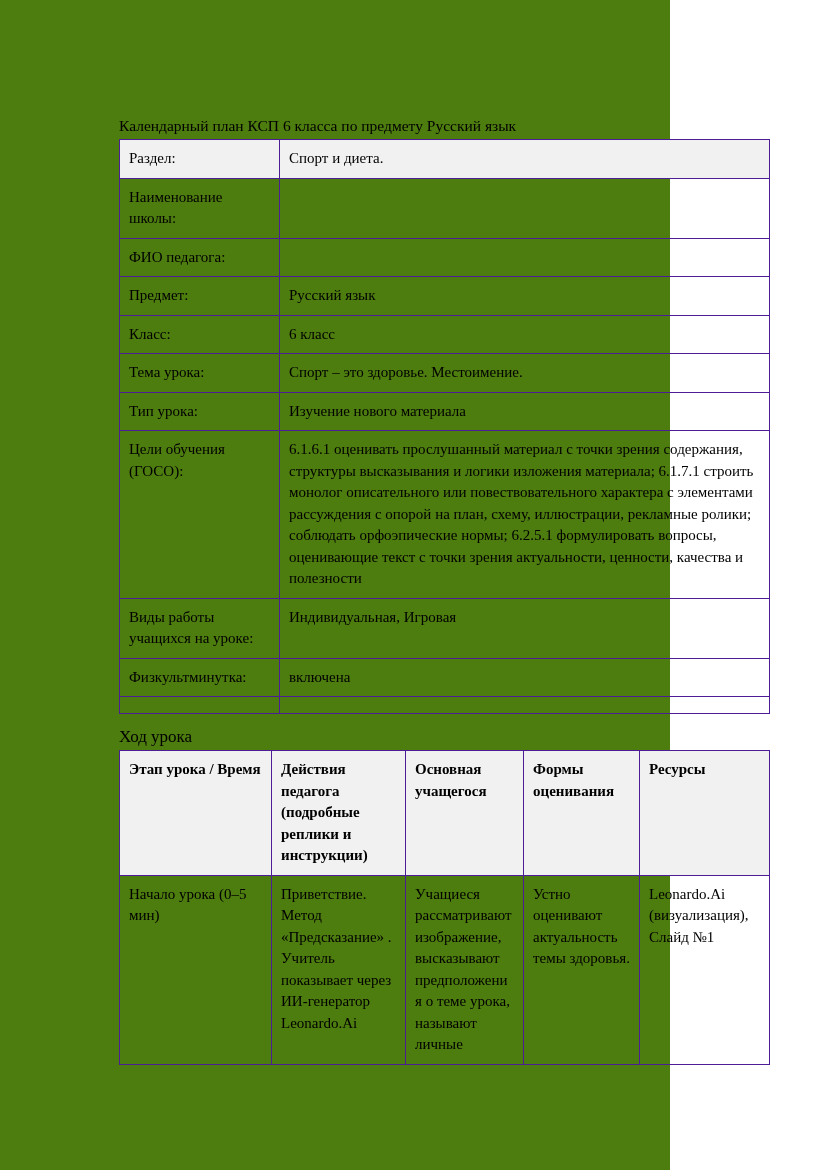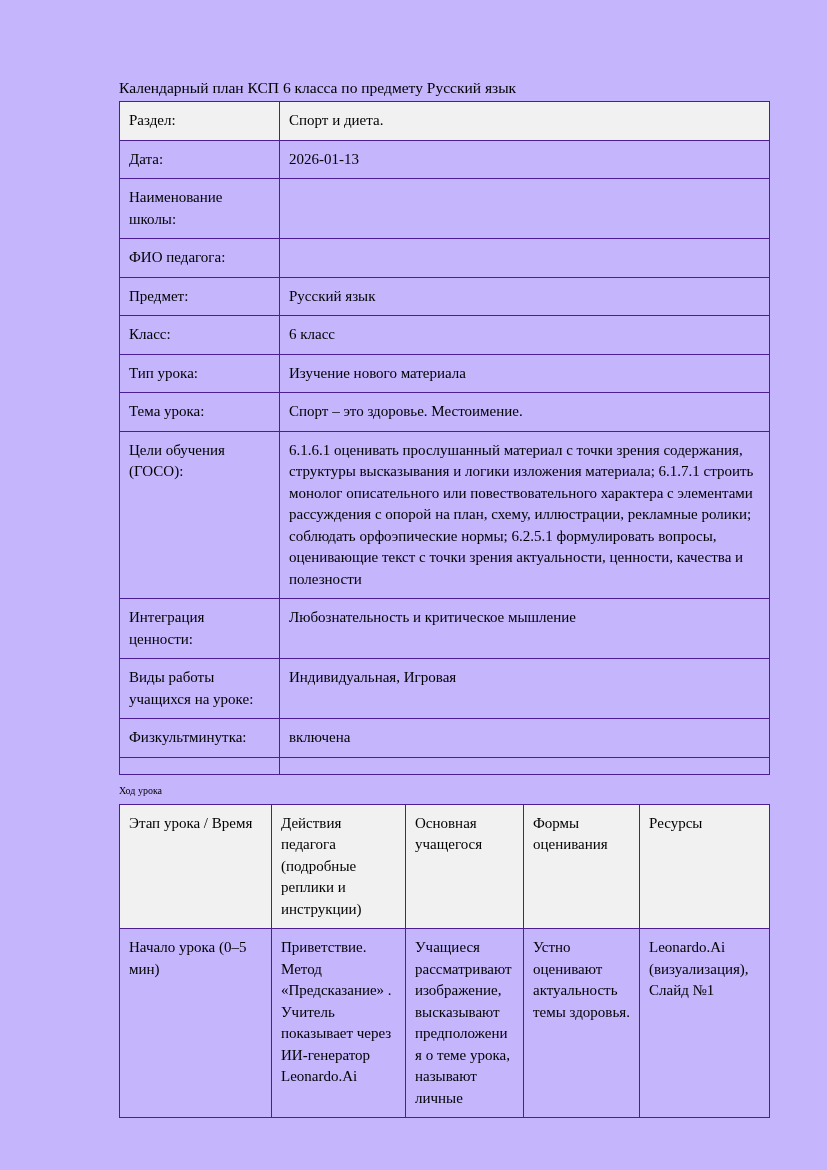--- a/index.html
+++ b/index.html
@@ -9,25 +9,25 @@
   }
   body {
     width: 827px;
     height: 1170px;
     overflow: hidden;
     font-family: "Liberation Serif", "DejaVu Serif", serif;
     color: #000000;
   }
   .page {
     position: relative;
-    width: 827px;
+    width: 670px;
     height: 1170px;
-    background: #c4b5fd;
+    background: #4d7c0f;
     box-sizing: border-box;
-    padding: 78px 58px 0 119px;
+    padding: 116px 58px 0 119px;
   }
   .doc-title {
     font-size: 15.5px;
     line-height: 19px;
     margin: 0 0 4px 0;
     white-space: nowrap;
   }
   table.info, table.flow {
     border-collapse: collapse;
     table-layout: fixed;
@@ -39,28 +39,28 @@
     vertical-align: top;
     padding: 8px 9px 8px 9px;
     line-height: 21.5px;
     word-wrap: break-word;
     overflow-wrap: break-word;
   }
   table.info td.label { width: 160px; }
   table.info tr.shaded td { background: #f1f1f1; }
 
   .section-label {
-    font-size: 10px;
+    font-size: 17px;
     line-height: 20px;
-    margin: 6px 0 3px 0;
+    margin: 13px 0 3px 0;
   }
 
   table.flow th {
     background: #f1f1f1;
-    font-weight: normal;
+    font-weight: bold;
     text-align: left;
     vertical-align: top;
     padding: 8px 9px;
     line-height: 21.5px;
   }
   table.flow col.c1 { width: 152px; }
   table.flow col.c2 { width: 134px; }
   table.flow col.c3 { width: 118px; }
   table.flow col.c4 { width: 116px; }
   table.flow col.c5 { width: 130px; }
@@ -78,54 +78,46 @@
     <colgroup>
       <col style="width:160px">
       <col style="width:490px">
     </colgroup>
     <tbody>
         <tr class="shaded">
           <td class="label">Раздел:</td>
           <td>Спорт и диета.</td>
         </tr>
         <tr>
-          <td class="label">Дата:</td>
-          <td>2026-01-13</td>
-        </tr>
-        <tr>
           <td class="label">Наименование школы:</td>
           <td></td>
         </tr>
         <tr>
           <td class="label">ФИО педагога:</td>
           <td></td>
         </tr>
         <tr>
           <td class="label">Предмет:</td>
           <td>Русский язык</td>
         </tr>
         <tr>
           <td class="label">Класс:</td>
           <td>6 класс</td>
         </tr>
         <tr>
+          <td class="label">Тема урока:</td>
+          <td>Спорт – это здоровье. Местоимение.</td>
+        </tr>
+        <tr>
           <td class="label">Тип урока:</td>
           <td>Изучение нового материала</td>
         </tr>
         <tr>
-          <td class="label">Тема урока:</td>
-          <td>Спорт – это здоровье. Местоимение.</td>
-        </tr>
-        <tr>
           <td class="label">Цели обучения (ГОСО):</td>
           <td>6.1.6.1 оценивать прослушанный материал с точки зрения содержания, структуры высказывания и логики изложения материала; 6.1.7.1 строить монолог описательного или повествовательного характера с элементами рассуждения с опорой на план, схему, иллюстрации, рекламные ролики; соблюдать орфоэпические нормы; 6.2.5.1 формулировать вопросы, оценивающие текст с точки зрения актуальности, ценности, качества и полезности</td>
-        </tr>
-        <tr>
-          <td class="label">Интеграция ценности:</td>
-          <td>Любознательность и критическое мышление</td>
         </tr>
         <tr>
           <td class="label">Виды работы учащихся на уроке:</td>
           <td>Индивидуальная, Игровая</td>
         </tr>
         <tr>
           <td class="label">Физкультминутка:</td>
           <td>включена</td>
         </tr>
         <tr>

